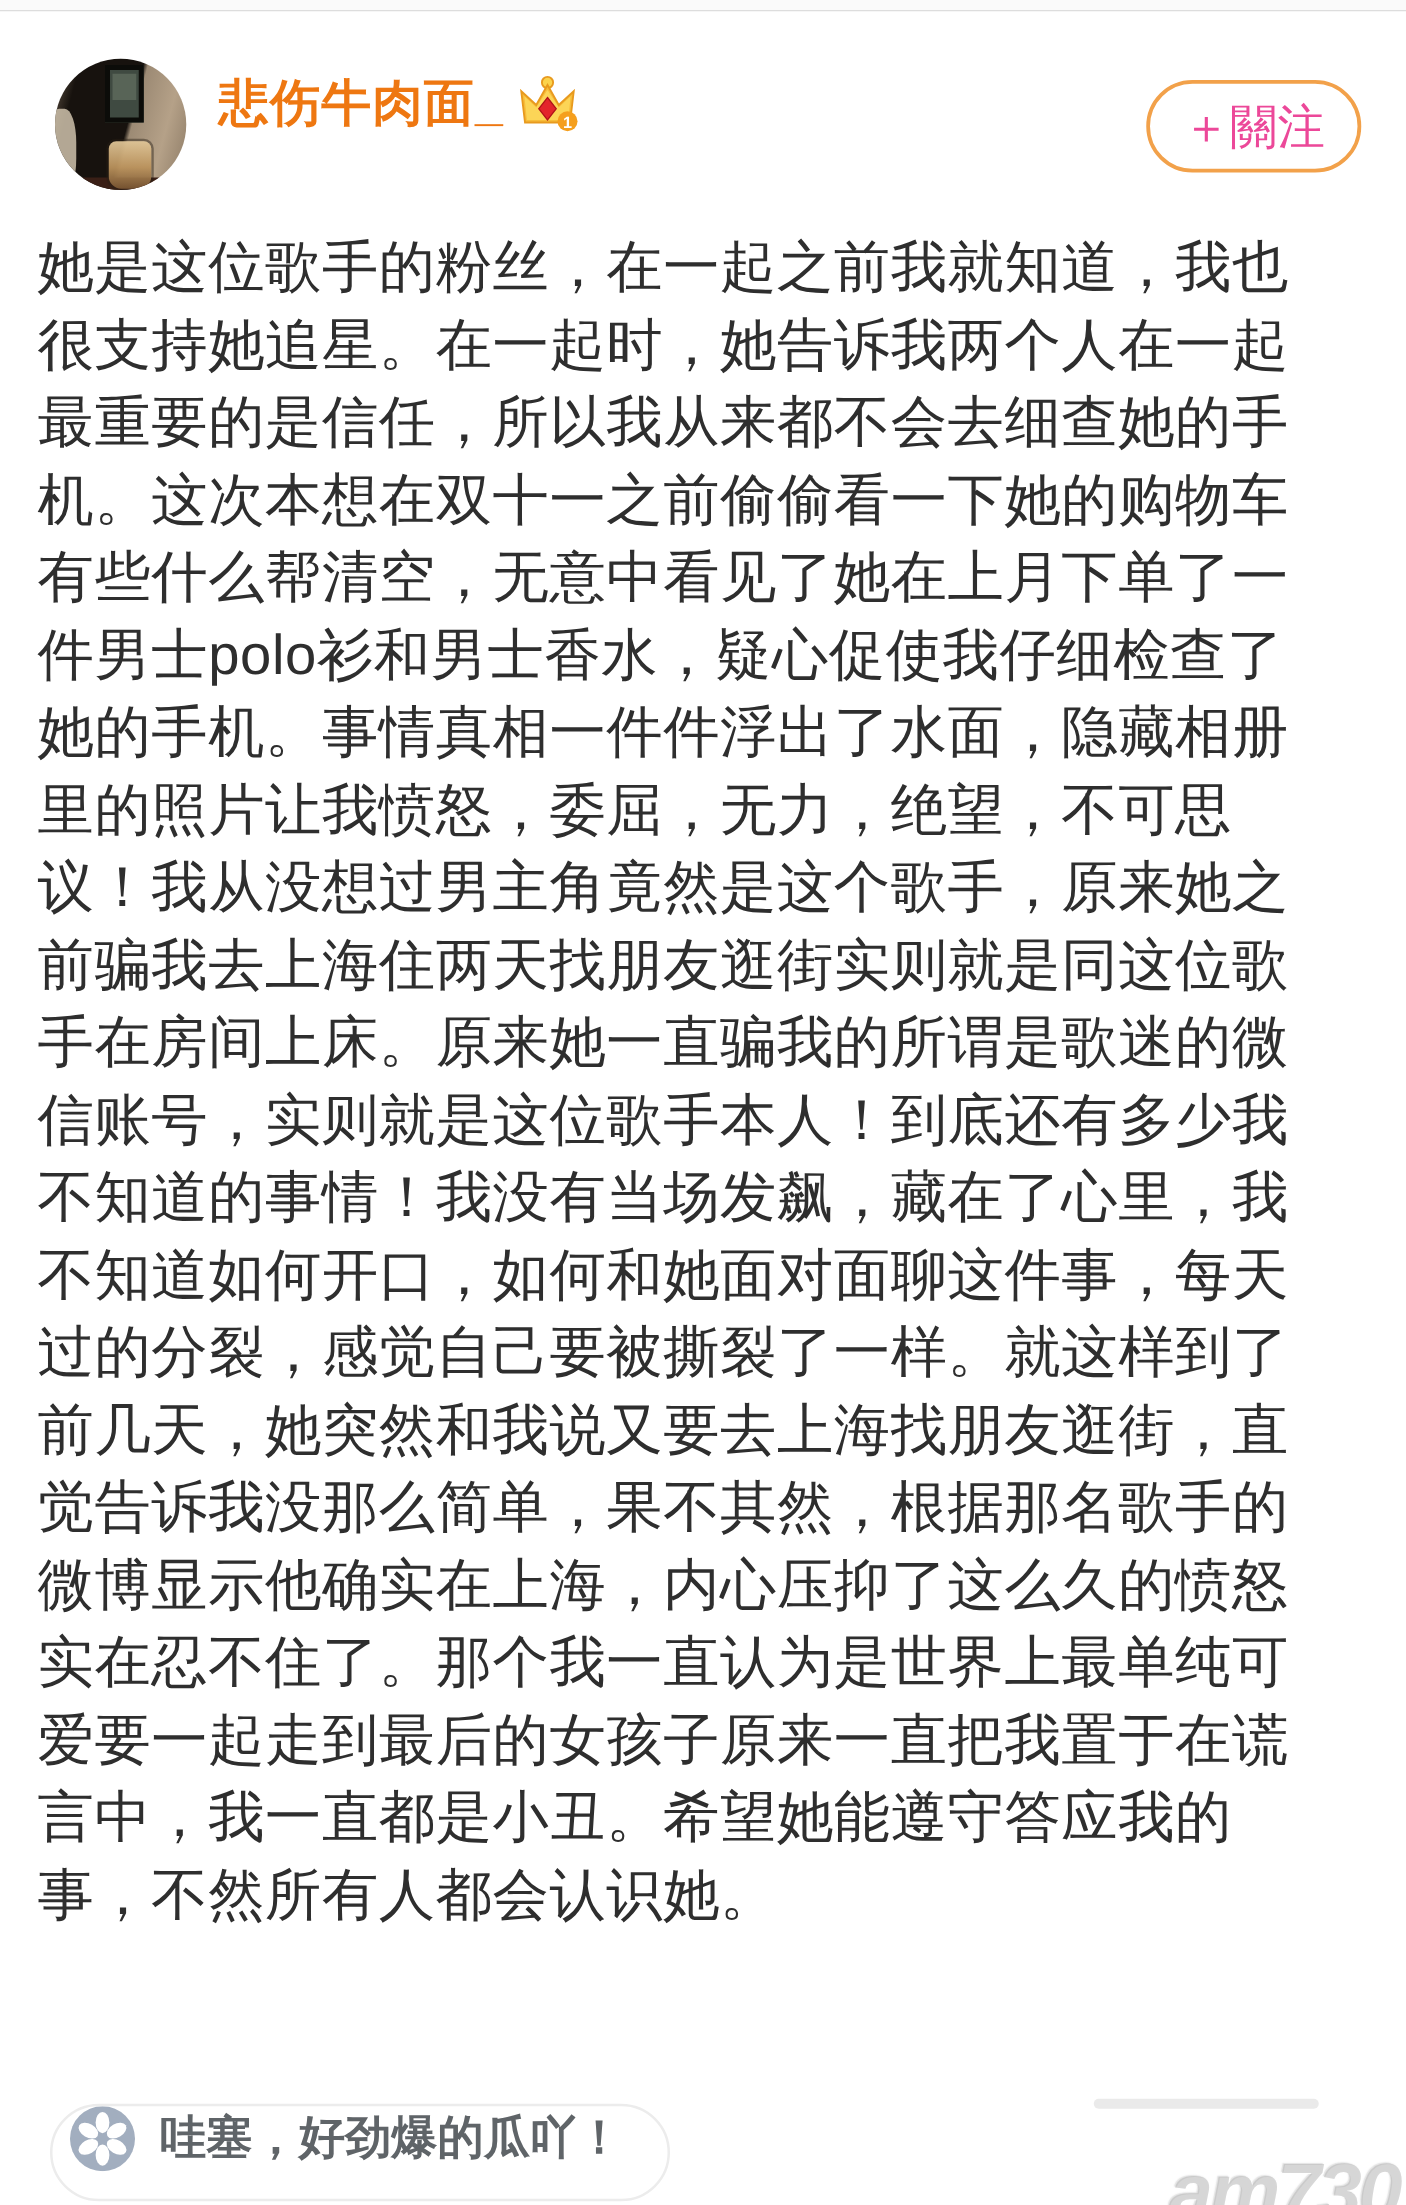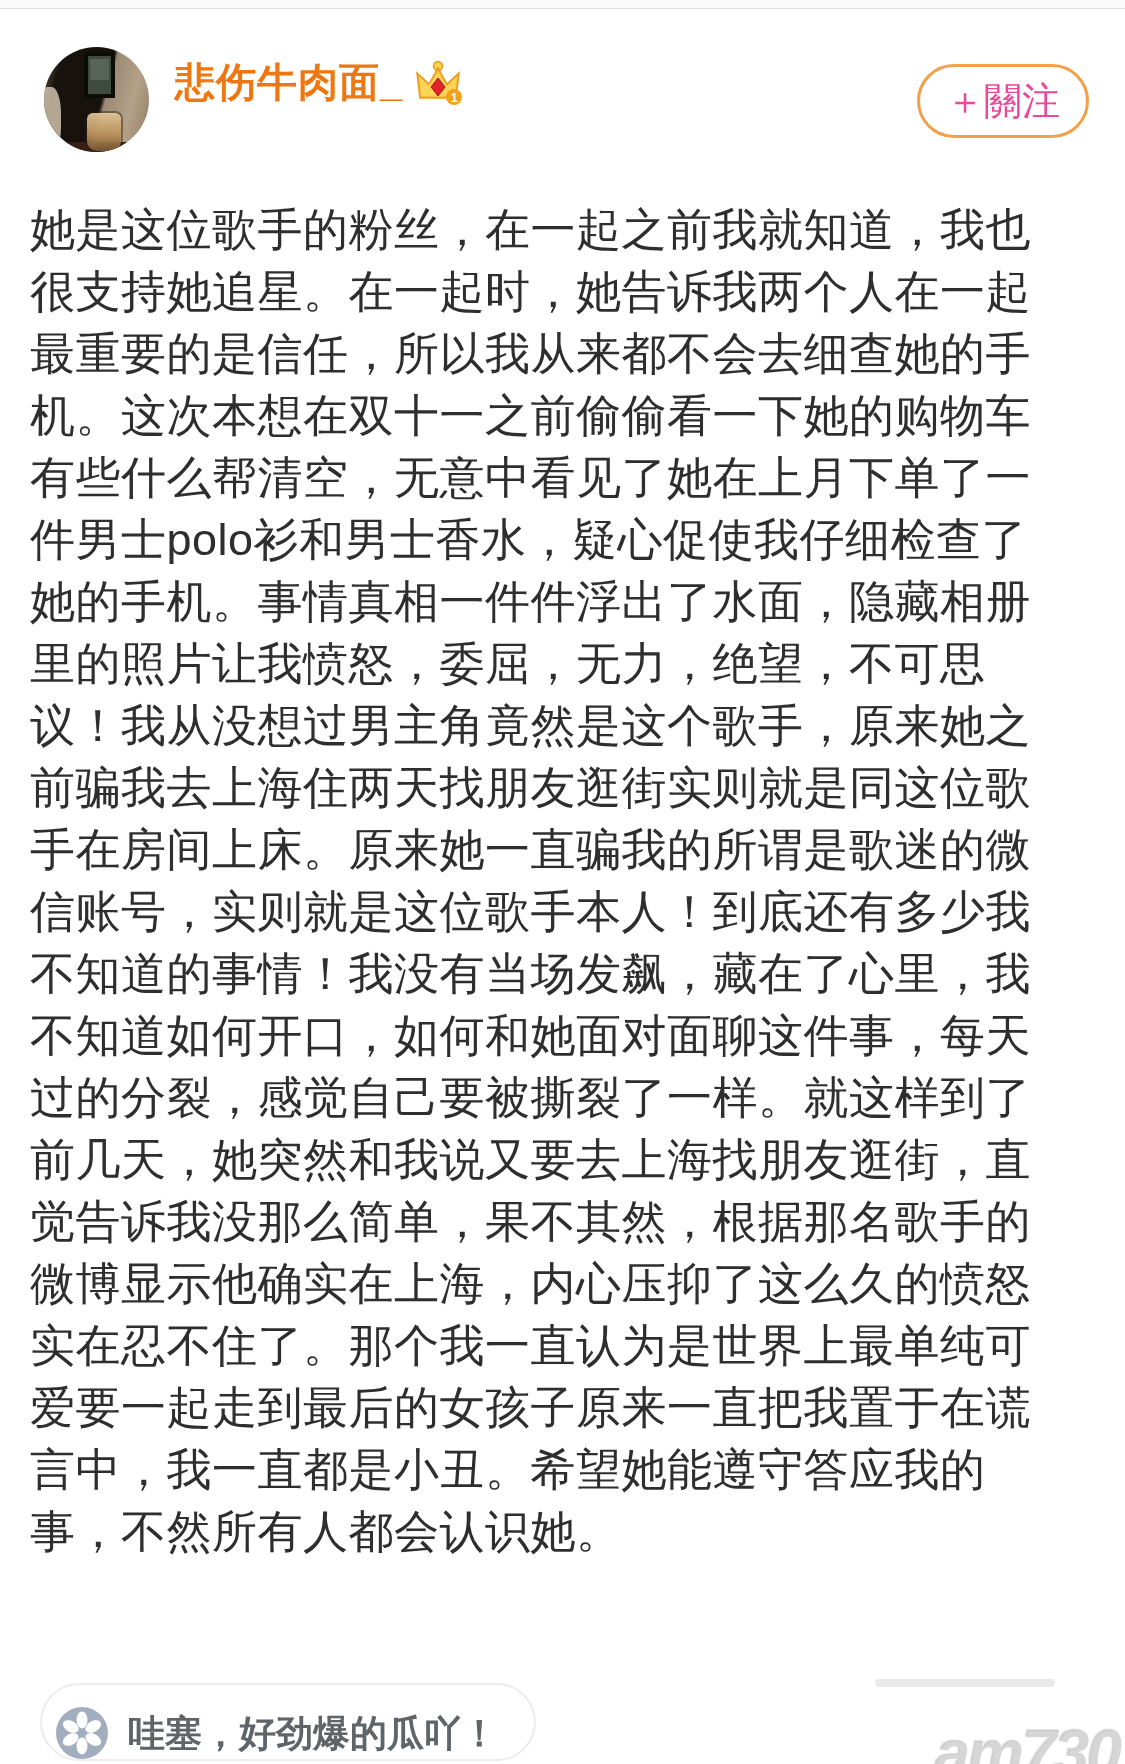--- a/index.html
+++ b/index.html
@@ -108,37 +108,37 @@
     display: flex;
     align-items: center;
     justify-content: center;
     cursor: pointer;
     white-space: nowrap;
   }
 
   
   .post-text {
     position: absolute;
-    left: 30px; top: 199px;
+    left: 30px; top: 183px;
     width: 1072px;
     font-size: 45px;
     line-height: 62px;
     color: #2e2e2e;
     letter-spacing: 0.5px;
     white-space: pre-line;
     text-align: justify;
   }
 
   
   .comment-pill {
     position: absolute;
     left: 40px; top: 1683px;
     height: 78px;
     display: inline-flex;
-    align-items: flex-end;
+    align-items: flex-start;
     gap: 20px;
     padding: 0 36px 0 14px;
     border: 2px solid #ececec;
     border-radius: 40px;
     background: #ffffff;
     cursor: pointer;
   }
   .melon-icon { width: 52px; height: 52px; display: block; flex: 0 0 auto; }
   .comment-text {
     font-size: 37px;

